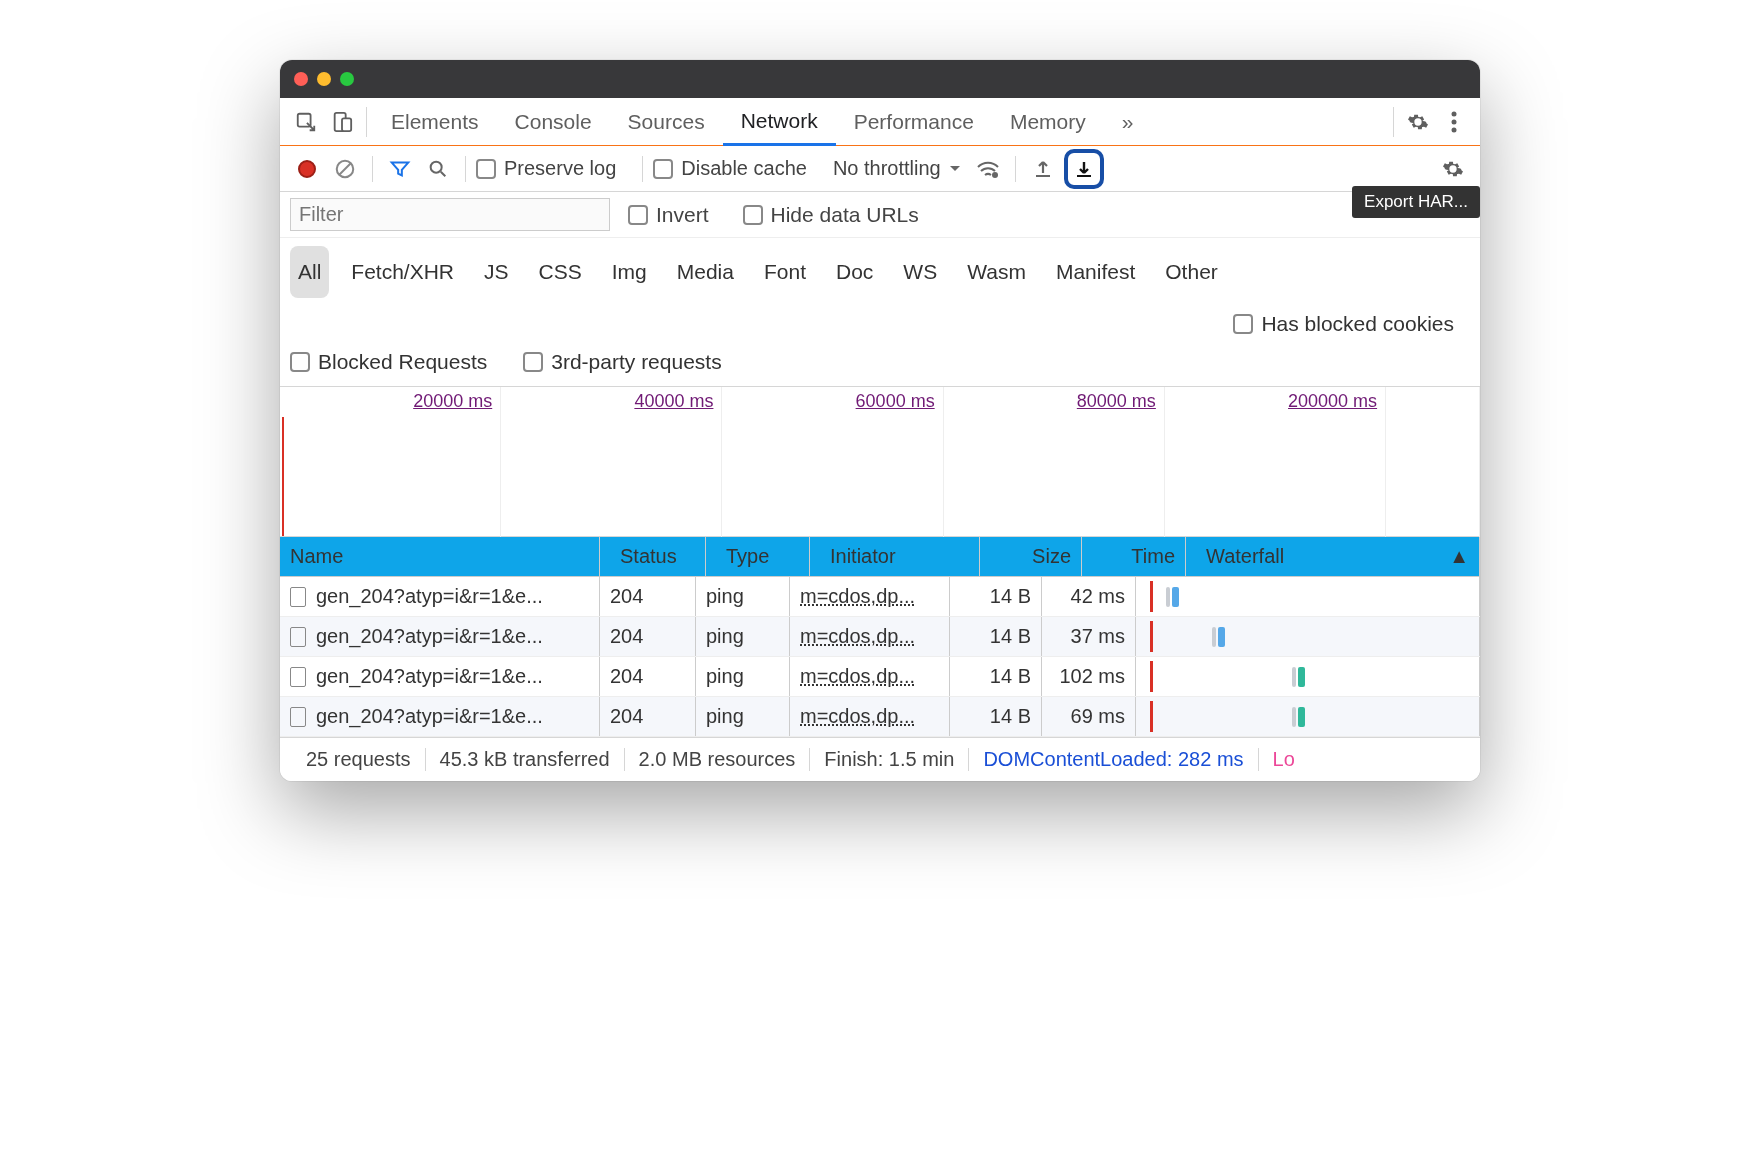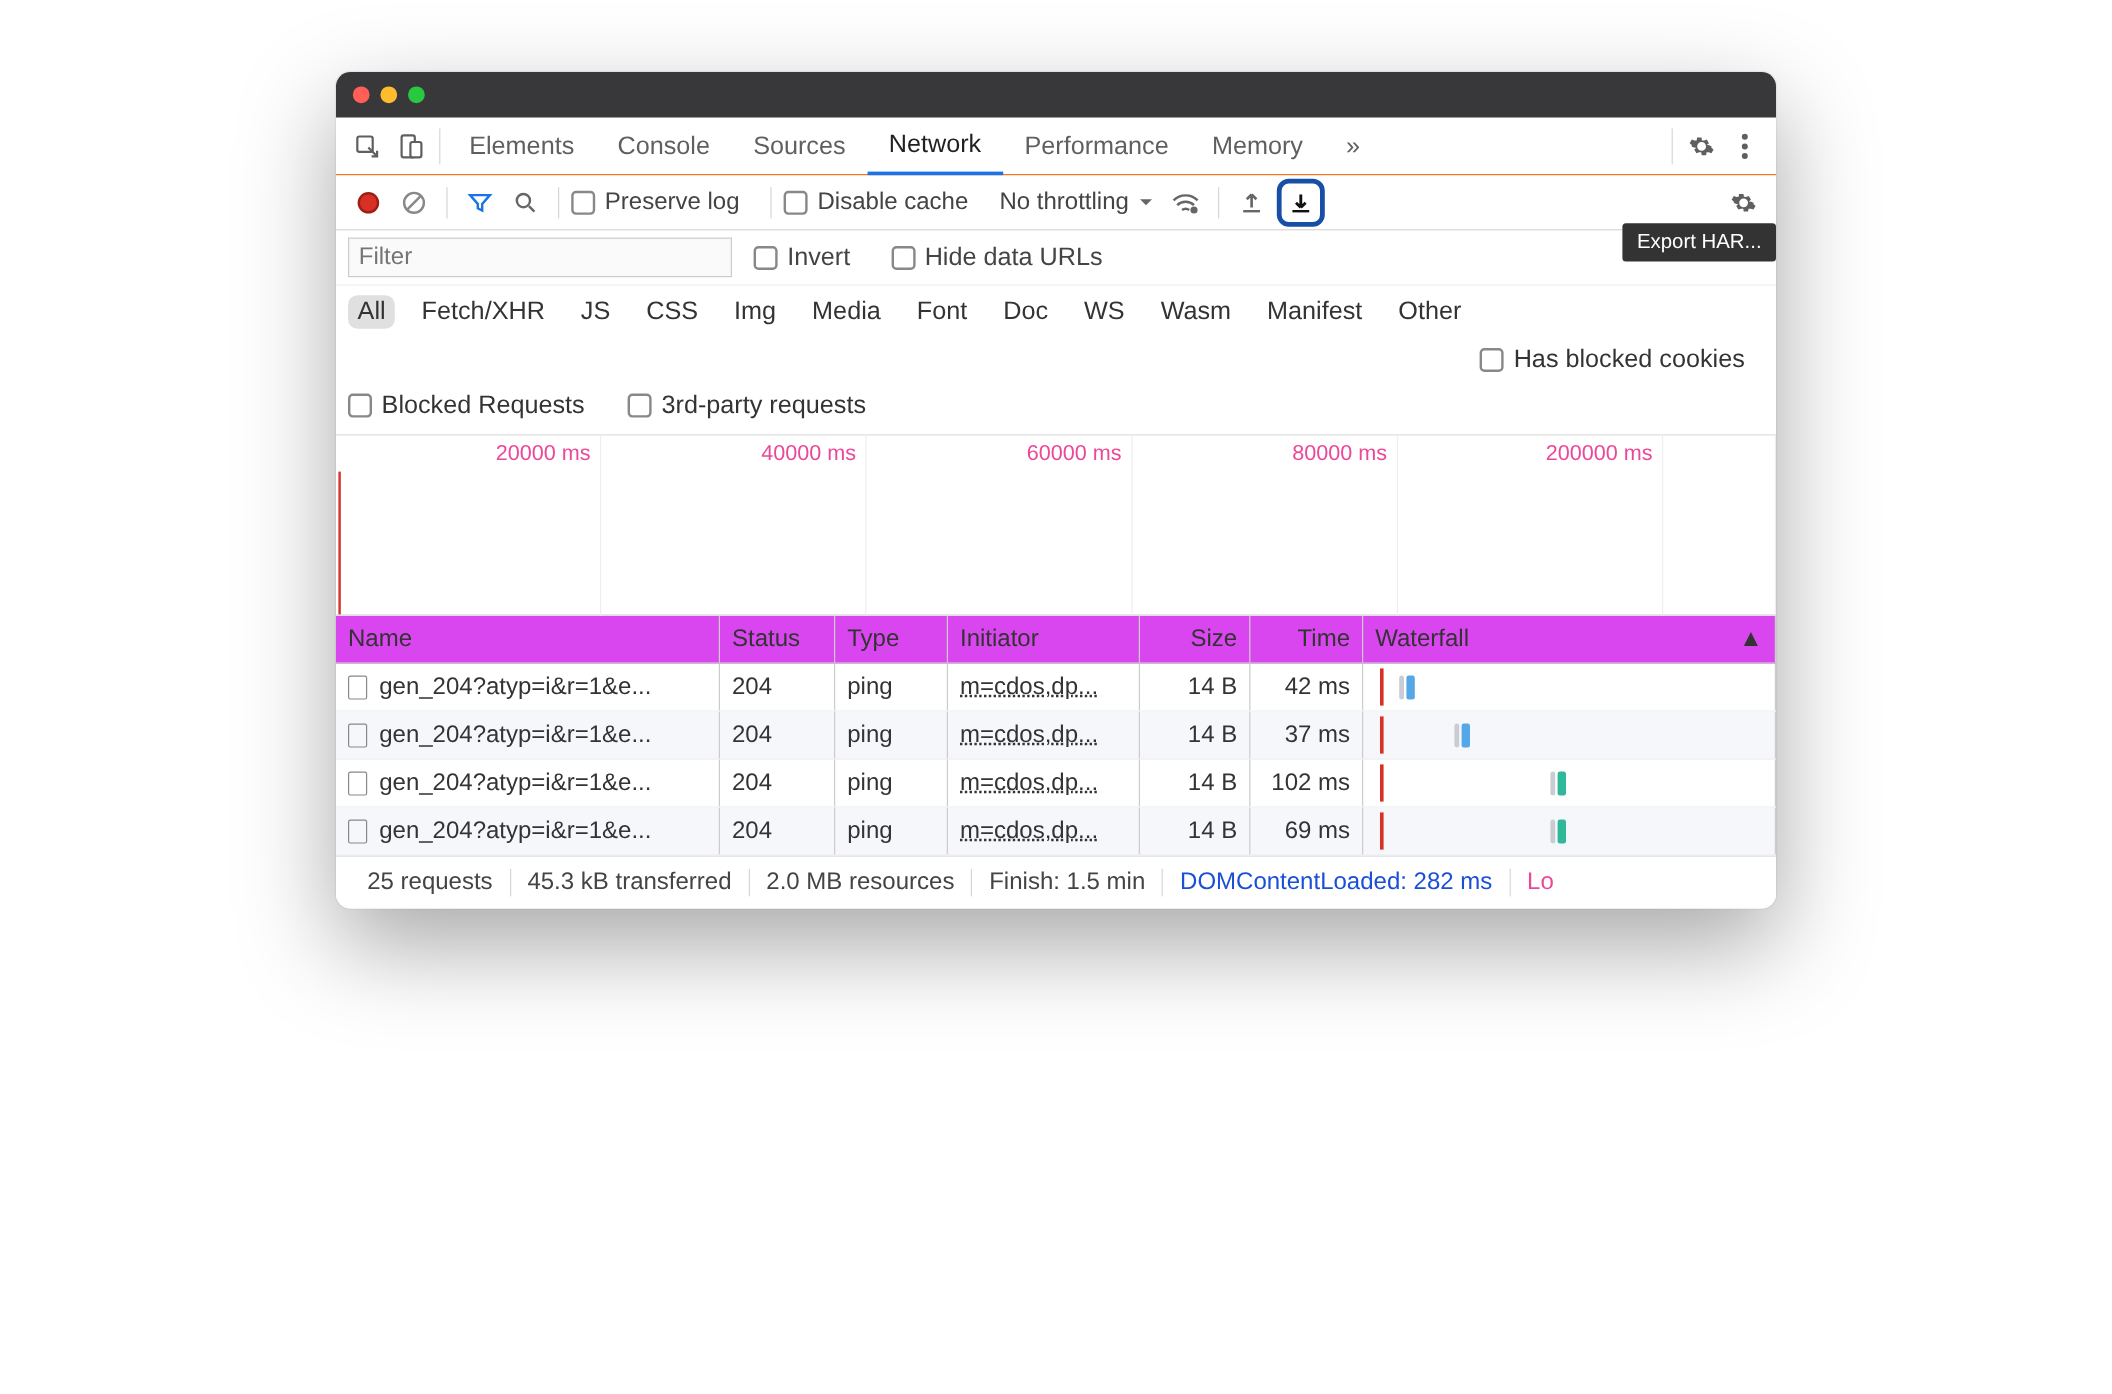--- a/index.html
+++ b/index.html
@@ -107,21 +107,21 @@
 
 .type-row {
   display:flex;
   align-items:center;
   padding:8px 10px;
   gap:14px;
   font-size:21px;
   color:#333;
   flex-wrap:wrap;
 }
-.type-chip { padding:2px 8px; border-radius:8px; cursor:pointer; }
+.type-chip { padding:14px 8px; border-radius:8px; cursor:pointer; }
 .type-chip.active { background:#e0e0e0; }
 
 .more-filters {
   display:flex;
   align-items:center;
   padding:6px 10px 12px;
   gap:20px;
   font-size:21px;
   color:#333;
   border-bottom:1px solid #d6d6d6;
@@ -130,34 +130,36 @@
 .timeline {
   height:150px;
   border-bottom:1px solid #d6d6d6;
   position:relative;
   background:#fff;
 }
 .timeline-ticks {
   display:flex;
   height:30px;
   font-size:18px;
-  color:#ec4899;
+  color:#701a75;
+  text-decoration:underline;
 }
 .tick { flex:1; text-align:right; padding-right:8px; border-right:1px solid #eee; padding-top:4px; height:150px;}
 .timeline-body { position:absolute; top:30px; left:0; right:0; bottom:0; }
 .tl-red { position:absolute; left:2px; top:0; bottom:0; width:2px; background:#d93025; }
 
 .grid-header {
   display:flex;
-  background:#d946ef;
+  background:#0ea5e9;
   border-bottom:1px solid #ccc;
   font-size:20px;
   color:#333;
   height:40px;
   align-items:center;
+  gap:10px;
 }
 .col { padding:0 10px; border-right:1px solid #ccc; height:100%; display:flex; align-items:center; overflow:hidden; }
 .c-name{width:320px;} .c-status{width:96px;} .c-type{width:94px;} .c-init{width:160px;} .c-size{width:92px; justify-content:flex-end;} .c-time{width:94px; justify-content:flex-end;} .c-wf{flex:1; position:relative;}
 .sort-arrow { margin-left:auto; }
 
 .grid-body .row {
   display:flex;
   height:40px;
   align-items:center;
   font-size:20px;

